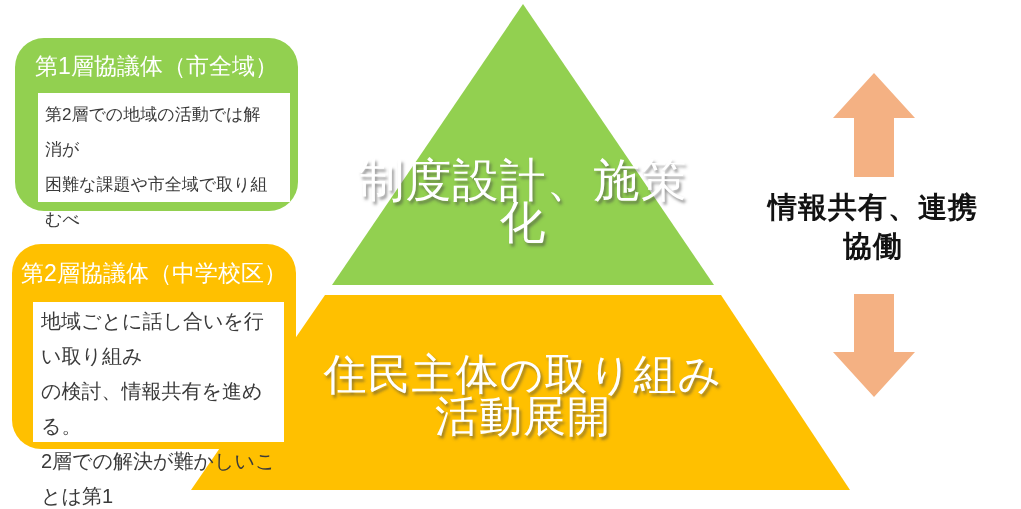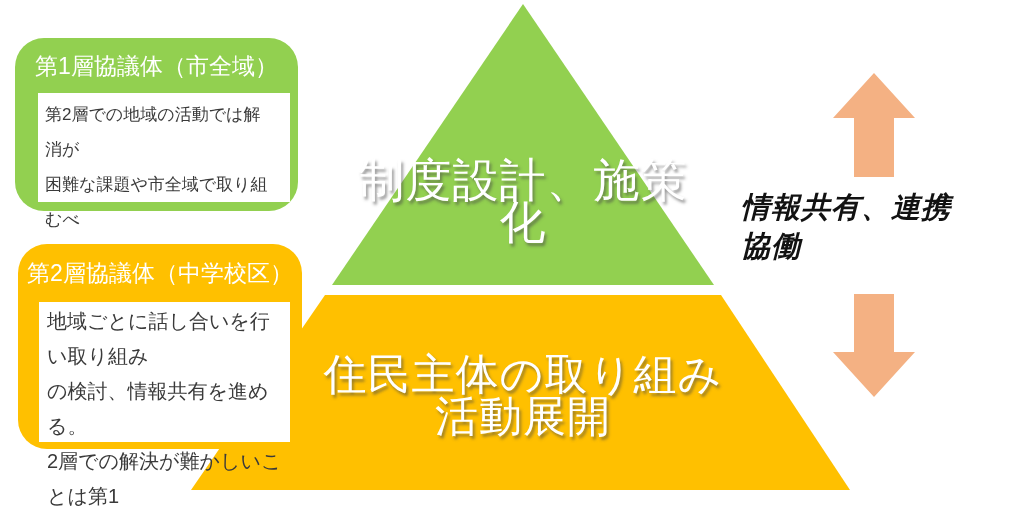--- a/index.html
+++ b/index.html
@@ -41,21 +41,21 @@
     font-size: 43px; line-height: 42px;
   }
 
   .box { position: absolute; border-radius: 29px; }
   .box1 {
     left: 15px; top: 38px;
     width: 283px; height: 173px;
     background: var(--green, #92D050);
   }
   .box2 {
-    left: 18px; top: 244px;
+    left: 12px; top: 244px;
     width: 284px; height: 205px;
     background: var(--orange, #FFC000);
   }
   .box-header {
     color: #ffffff;
     text-align: center;
     font-size: 23px;
   }
   .box1 .box-header { height: 55px; line-height: 56px; }
   .box2 .box-header { height: 58px; line-height: 59px; }
@@ -76,28 +76,27 @@
     left: 21px; top: 58px;
     width: 251px; height: 140px;
     padding: 2px 0 0 8px;
     font-size: 20px; line-height: 35px;
   }
 
   .exchange-label {
     position: absolute;
     left: 741px; top: 188px;
     width: 264px;
-    text-align: left;
+    text-align: center;
     font-size: 29px;
     line-height: 39px;
     font-weight: bold;
     color: #121212;
     white-space: pre-line;
     letter-spacing: 1px;
-    font-style: italic;
   }
 </style>
 </head>
 <body>
 
 <div class="canvas">
 
   <svg class="shapes" viewBox="0 0 1021 509">
     <polygon class="fill-green" points="523,4 714,285 332,285"></polygon>
     <polygon class="fill-orange" points="325,295 721,295 850,490 191,490"></polygon>

